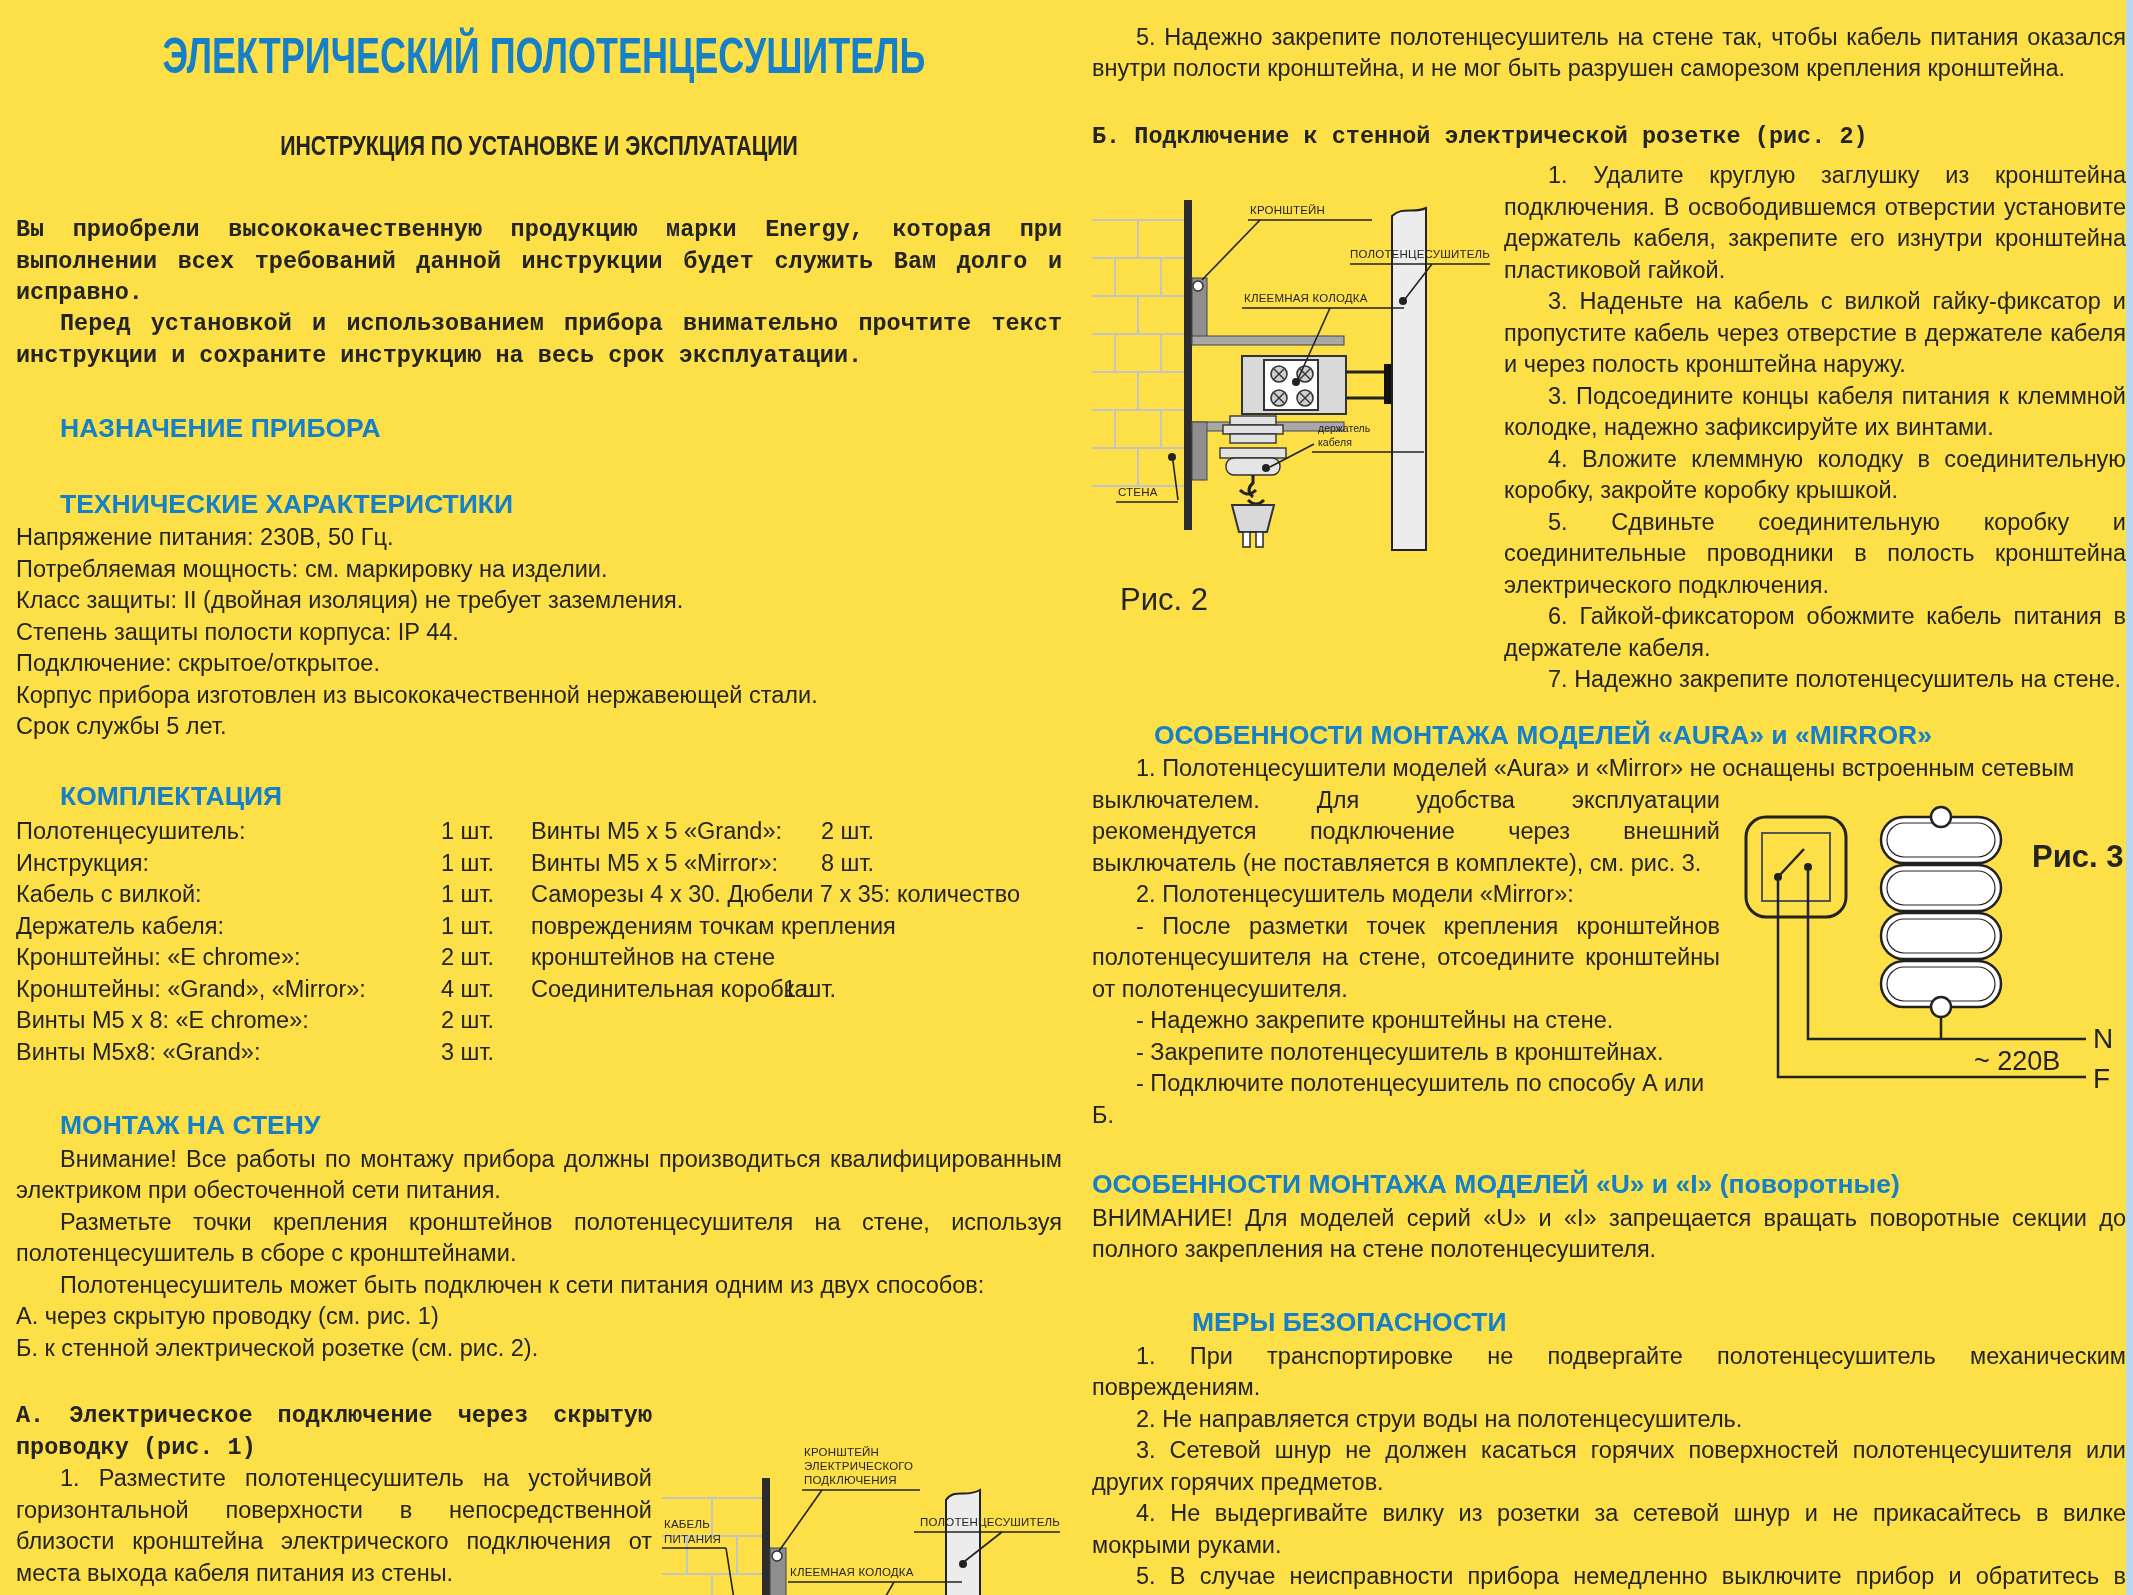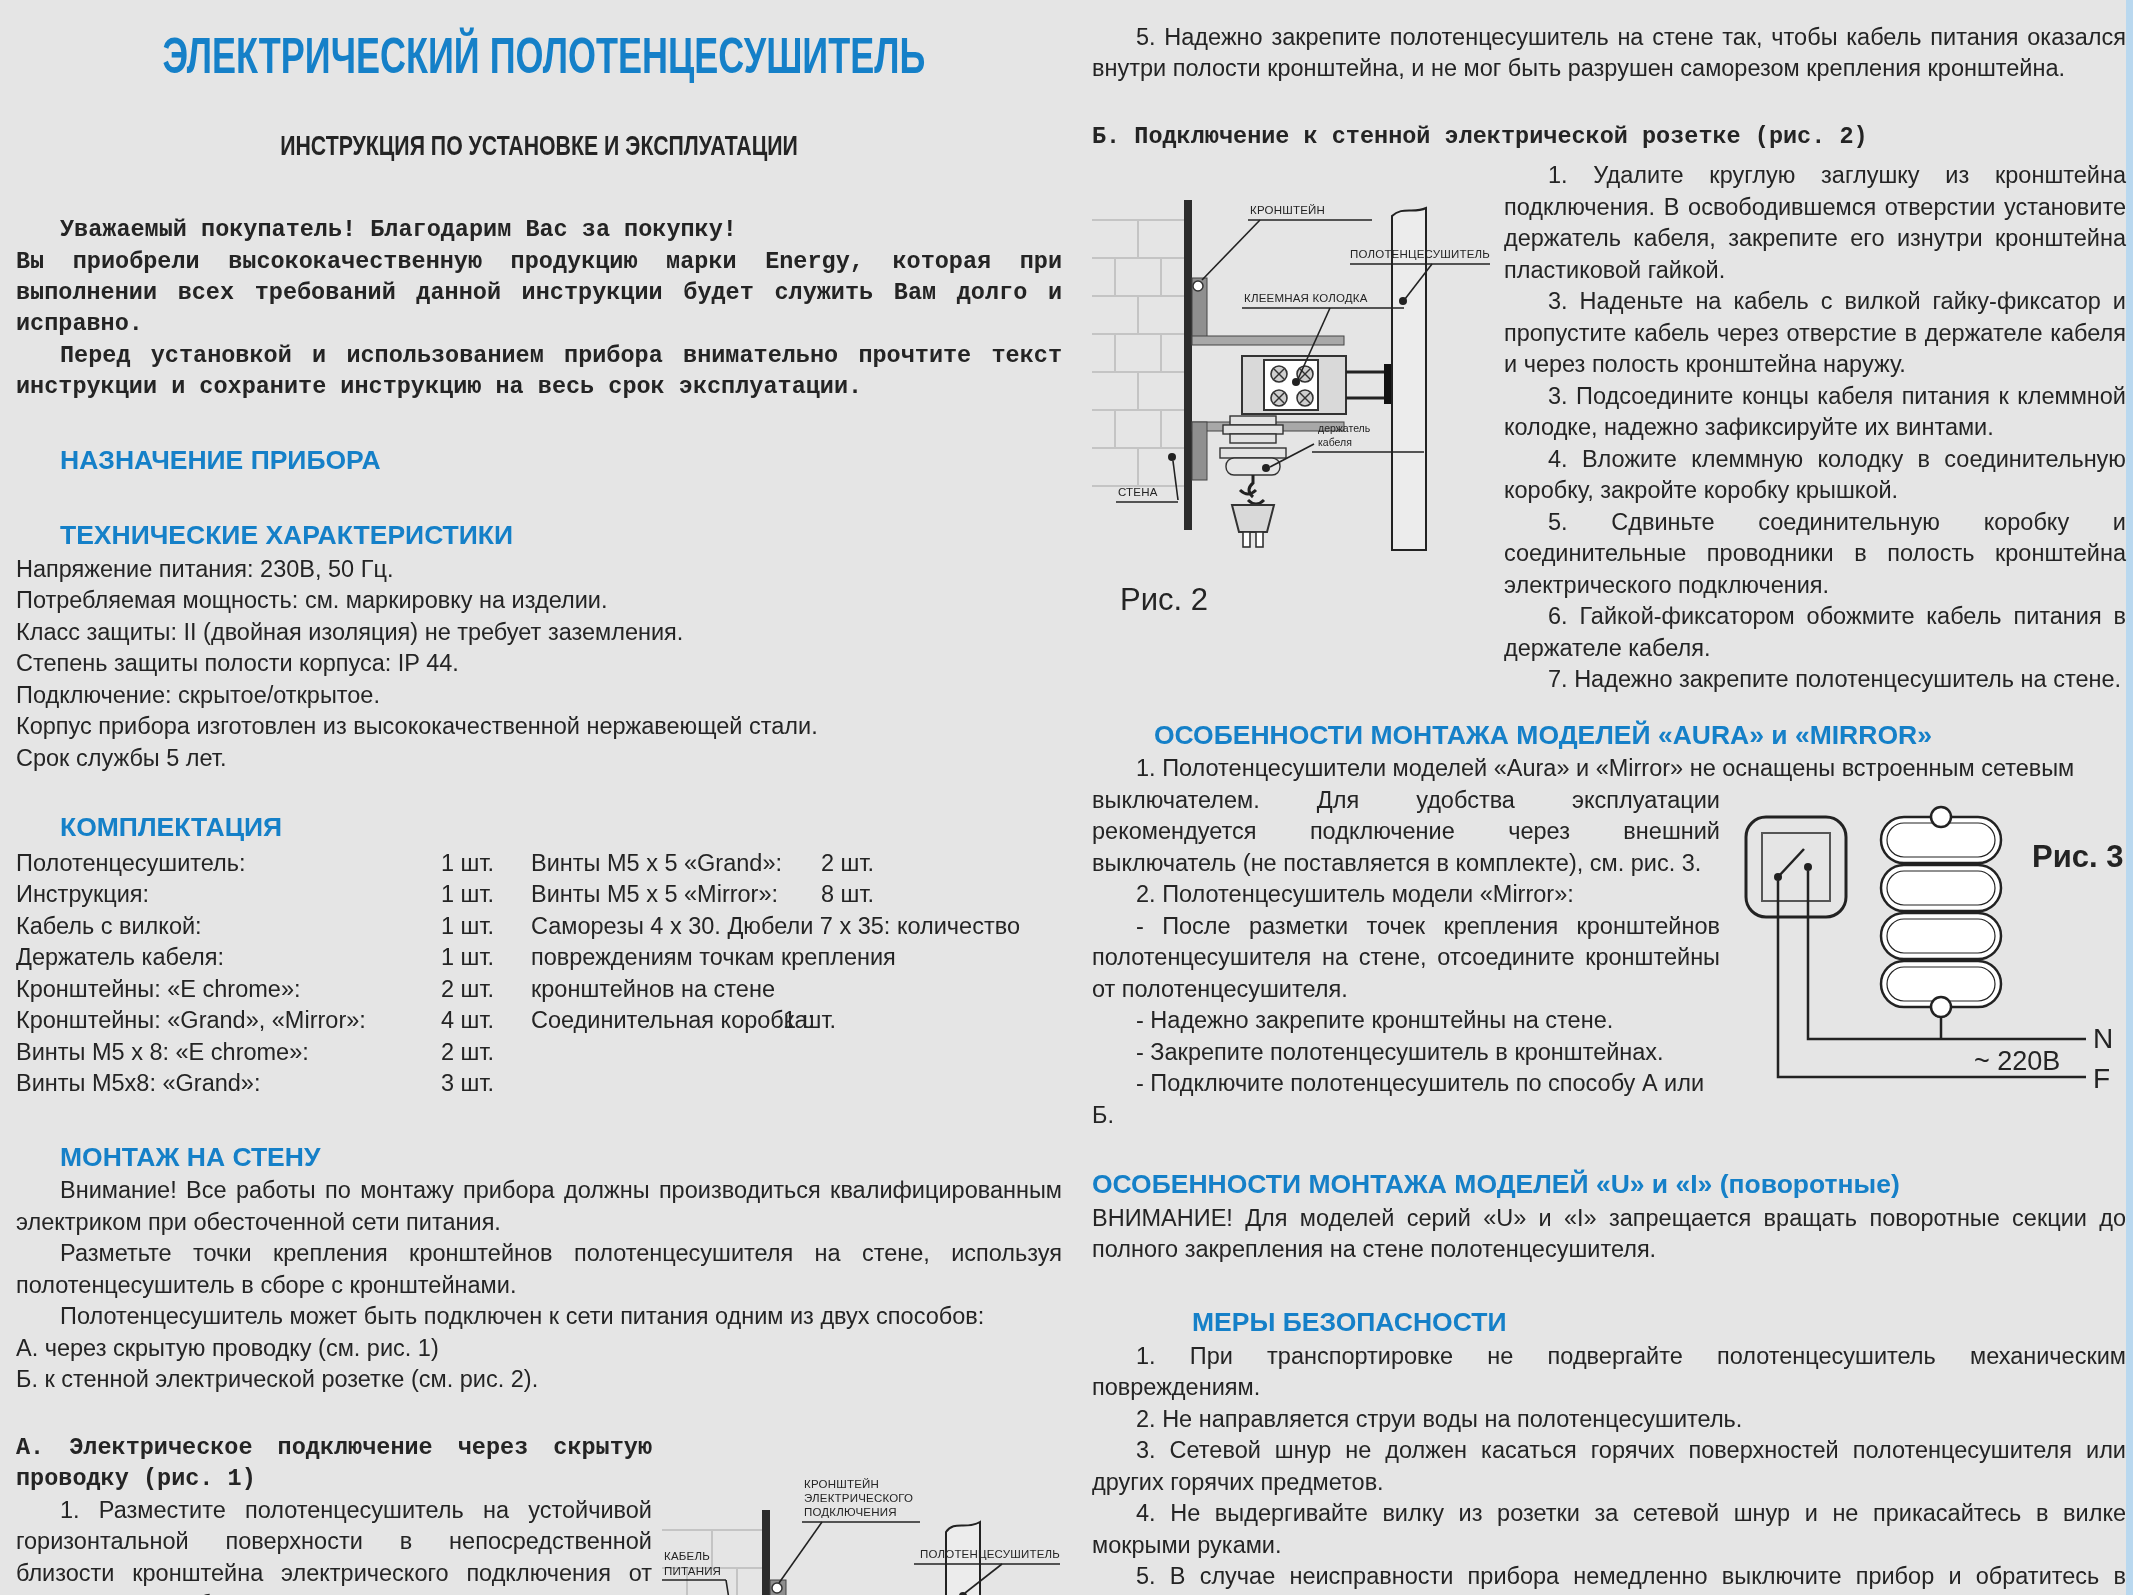--- a/index.html
+++ b/index.html
@@ -1,17 +1,17 @@
 <!DOCTYPE html>
 <html lang="ru"><head>
 <meta charset="utf-8">
 <style>
   html,body{margin:0;padding:0;background:#ffffff;}
   .page{
-    position:relative;width:2133px;height:1595px;overflow:hidden;background:#e5e5e5;
+    position:relative;width:2133px;height:1595px;overflow:hidden;background:#fde047;
     font-family:"Liberation Sans",sans-serif;color:#242424;
     font-size:23.5px;line-height:1.34;
   }
   .edge-strip{position:absolute;right:0;top:0;width:7px;height:1595px;background:#b9d8ef;}
   .col{position:absolute;top:0;}
   .col-left{left:16px;width:1046px;}
   .col-right{left:1092px;width:1034px;}
   p{margin:0;}
   .ind{text-indent:44px;}
   .just{text-align:justify;}
@@ -65,21 +65,20 @@
 
 <div class="page">
   <div class="edge-strip"></div>
 
   <div class="col col-left">
 
     <div class="doc-title">ЭЛЕКТРИЧЕСКИЙ ПОЛОТЕНЦЕСУШИТЕЛЬ</div>
     <div class="doc-subtitle">ИНСТРУКЦИЯ ПО УСТАНОВКЕ И ЭКСПЛУАТАЦИИ</div>
 
     <div class="intro b">
-      <p class="ind">Уважаемый покупатель! Благодарим Вас за покупку!</p>
       <p class="just">Вы приобрели высококачественную продукцию марки Energy, которая при выполнении всех требований данной инструкции будет служить Вам долго и исправно.</p>
       <p class="just ind">Перед установкой и использованием прибора внимательно прочтите текст инструкции и сохраните инструкцию на весь срок эксплуатации.</p>
     </div>
 
     <p class="h pl44 sp-top40">НАЗНАЧЕНИЕ ПРИБОРА</p>
 
     <p class="h pl44 sp-top40">ТЕХНИЧЕСКИЕ ХАРАКТЕРИСТИКИ</p>
     <div>
       <p>Напряжение питания: 230В, 50 Гц.</p>
       <p>Потребляемая мощность: см. маркировку на изделии.</p>

